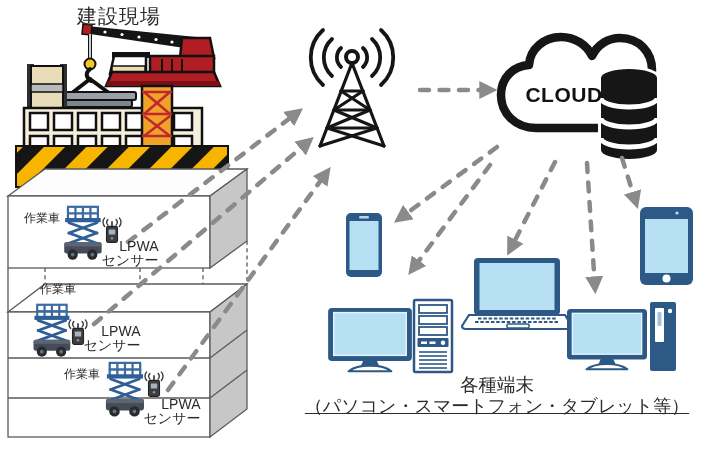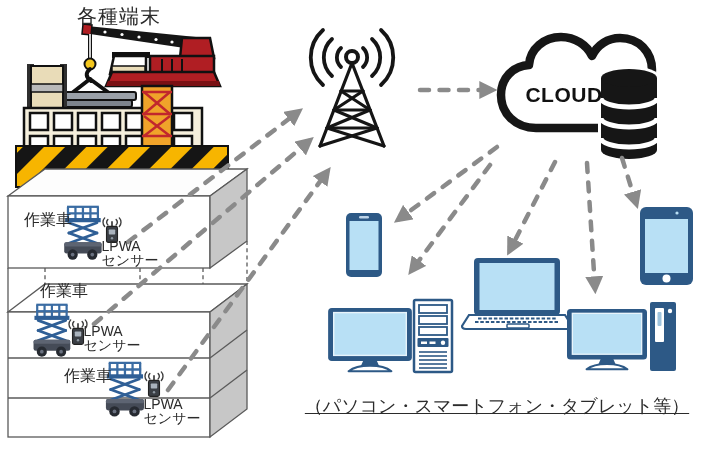--- a/index.html
+++ b/index.html
@@ -5,22 +5,22 @@
   html,body{margin:0;padding:0;background:#fff;}
   .stage{
     position:relative;width:710px;height:451px;background:#ffffff;overflow:hidden;
     font-family:"Liberation Sans","DejaVu Sans",sans-serif;color:#2b2b2b;
   }
   .stage svg.art{position:absolute;left:0;top:0;}
   .lbl{position:absolute;white-space:nowrap;color:#2b2b2b;}
   .ctr{transform:translateX(-50%);text-align:center;}
   .title{font-size:20px;font-weight:500;letter-spacing:1px;}
   .cloudtxt{font-size:21px;font-weight:bold;letter-spacing:.5px;color:#111;}
-  .veh{font-size:16px;text-align:right;}
-  .sens{font-size:14px;line-height:14px;text-align:left;transform:translateX(-50%);}
+  .veh{font-size:12px;text-align:right;}
+  .sens{font-size:14px;line-height:14px;text-align:right;transform:translateX(-50%);}
   .term1{font-size:18.5px;}
   .term2{font-size:18px;text-decoration:underline;}
   .foot{font-size:8.5px;color:#3a3a3a;}
 </style>
 </head>
 <body>
 
 <div class="stage">
 
 <svg class="art" width="710" height="451" viewBox="0 0 710 451">
@@ -296,36 +296,37 @@
   </g>
   <g stroke="#8a8a8a" stroke-width="4.5" fill="none" stroke-dasharray="9 10.5" stroke-linecap="round">
     <line x1="497" y1="147" x2="399" y2="219" marker-end="url(#ah)"></line>
     <line x1="490" y1="165" x2="412" y2="270" marker-end="url(#ah)"></line>
     <line x1="555" y1="162" x2="510" y2="250" marker-end="url(#ah)"></line>
     <line x1="587" y1="163" x2="595" y2="288" marker-end="url(#ah)"></line>
     <line x1="622" y1="158" x2="636" y2="203" marker-end="url(#ah)"></line>
   </g>
 </svg>
 
-<div class="lbl ctr title" style="left:119px;top:3px;">各種端末</div>
+<div class="lbl ctr title" style="left:119px;top:3px;">建設現場</div>
 <div class="lbl ctr cloudtxt" style="left:564px;top:83px;">CLOUD</div>
 
 <div class="lbl veh" style="left:24px;top:210px;">作業車</div>
 <div class="lbl veh" style="left:40px;top:281px;">作業車</div>
 <div class="lbl veh" style="left:64px;top:366px;">作業車</div>
 
 <div class="lbl sens" style="left:130px;top:239px;">
   <div>LPWA</div>
   <div>センサー</div>
 </div>
 <div class="lbl sens" style="left:112px;top:324px;">
   <div>LPWA</div>
   <div>センサー</div>
 </div>
 <div class="lbl sens" style="left:172px;top:397px;">
   <div>LPWA</div>
   <div>センサー</div>
 </div>
 
+<div class="lbl ctr term1" style="left:497px;top:372px;">各種端末</div>
 <div class="lbl ctr term2" style="left:497px;top:394px;">（パソコン・スマートフォン・タブレット等）</div>
 
 
 </div>
 
 </body></html>

